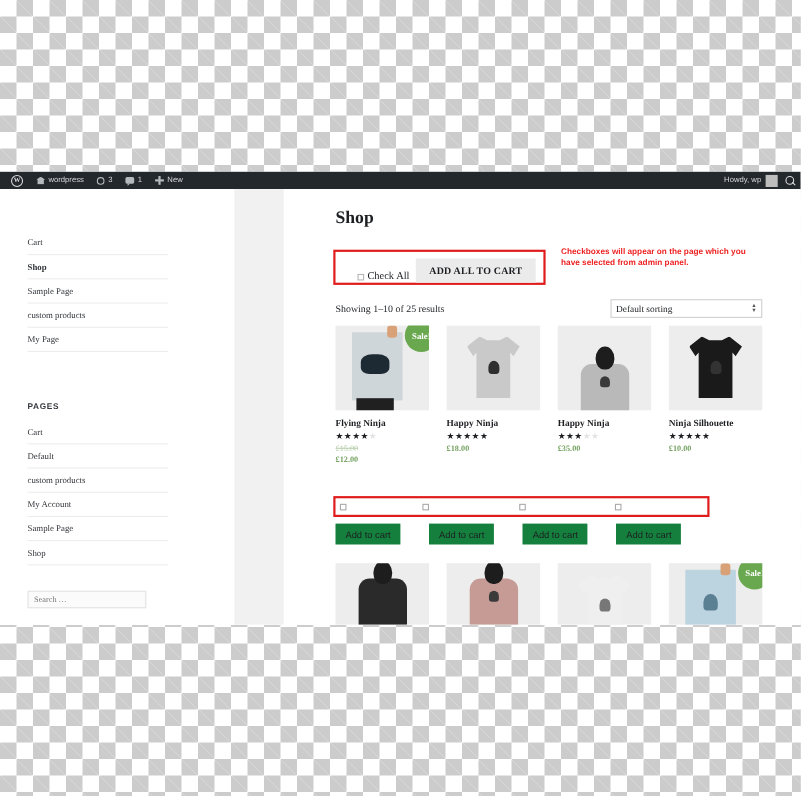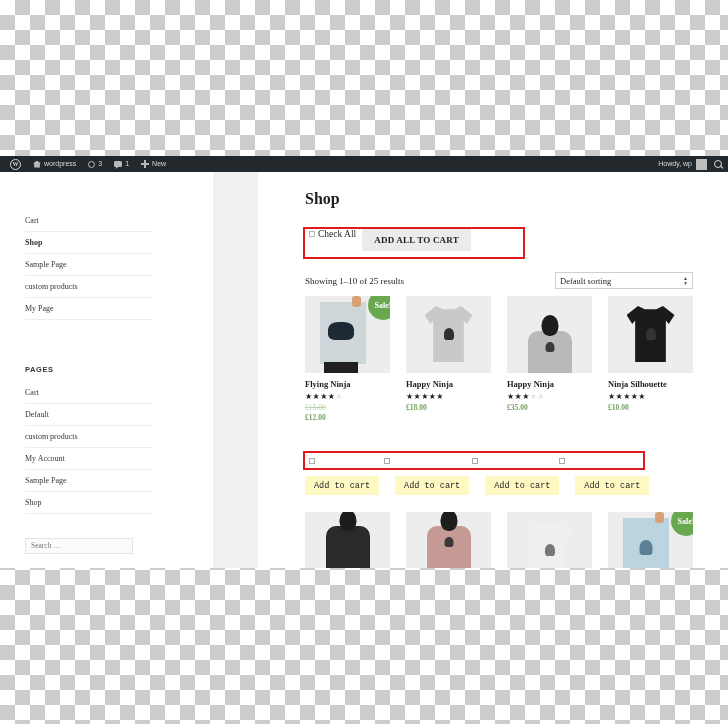--- a/index.html
+++ b/index.html
@@ -243,26 +243,26 @@
     font-weight: bold;
     color: #1c1e21;
     line-height: 17px;
   }
 
   
   #bulk-bar {
     position: absolute;
     left: 45px;
     top: 55px;
-    width: 222px;
+    width: 193px;
     height: 32px;
     border: 2px solid #e01b1b;
     display: flex;
-    align-items: flex-start;
-    padding-left: 4px;
+    align-items: flex-end;
+    padding-left: 20px;
     gap: 6px;
     background: transparent;
   }
   #check-all-wrap {
     display: flex;
     align-items: center;
     gap: 3px;
   }
   .cb {
     width: 6px; height: 6px;
@@ -424,28 +424,28 @@
 
   
   #cart-row {
     position: absolute;
     left: 47px;
     top: 304px;
     width: 400px;
     display: flex;
   }
   .cart-btn {
-    background: #fef9c3;
+    background: #15803d;
     border: none;
-    font-family: Liberation Mono, monospace;
+    font-family: Liberation Sans, sans-serif;
     font-size: 8.5px;
     color: #1c1e21;
     height: 19px;
     padding: 0 9px;
-    margin-right: 16px;
+    margin-right: 26px;
     cursor: pointer;
     white-space: nowrap;
   }
 
   
   #product-grid-2 {
     position: absolute;
     left: 47px;
     top: 340px;
     width: 400px;
@@ -627,20 +627,21 @@
       <h1 id="page-title">Shop</h1>
 
       <div id="bulk-bar">
         <div id="check-all-wrap">
           <span class="cb"></span>
           <span id="check-all-label">Check All</span>
         </div>
         <button id="add-all-btn">ADD ALL TO CART</button>
       </div>
 
+      <div id="annotation-note">Checkboxes will appear on the page which you have selected from admin panel.</div>
 
       <div id="results-row">
         <div id="result-count">Showing 1–10 of 25 results</div>
         <div id="sorting-select">
           <span>Default sorting</span>
           <span class="arrows">▲<br>▼</span>
         </div>
       </div>
 
       <div id="product-grid">

